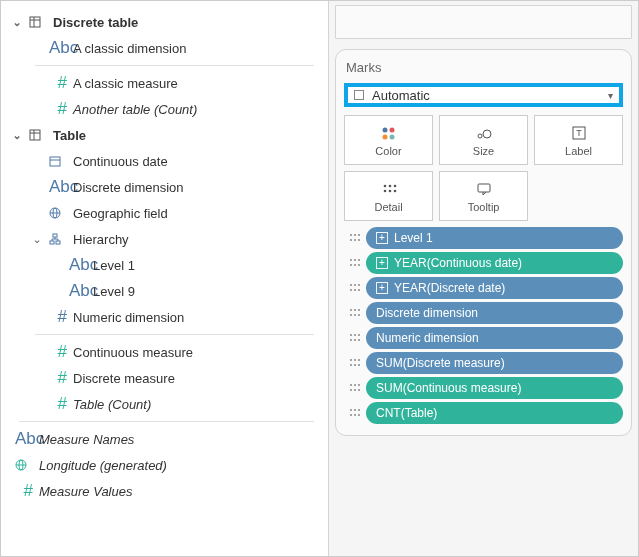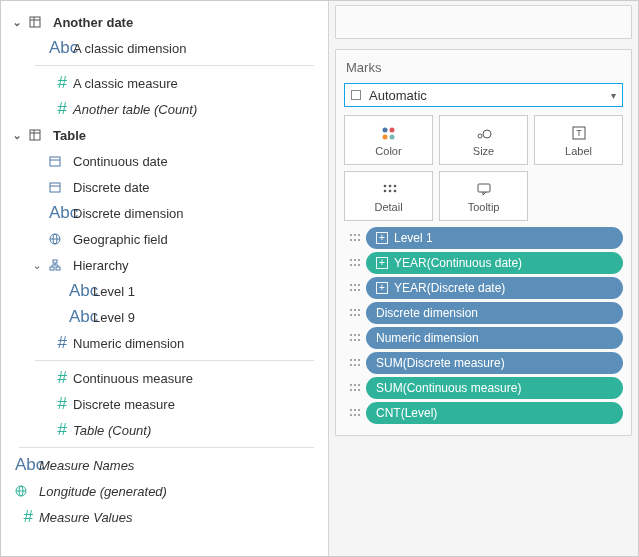--- a/index.html
+++ b/index.html
@@ -32,32 +32,32 @@
     border-bottom: 1px solid #d4d4d4;
     background: #fafafa;
     margin: 4px 6px 0 6px;
     border: 1px solid #d4d4d4;
     border-radius: 1px;
   }
   .marks-card {
     margin: 10px 6px 6px 6px;
     background: #fafafa;
     border: 1px solid #d4d4d4;
-    border-radius: 1px;
+    border-radius: 11px;
     padding: 8px 8px 8px 8px;
   }
   .marks-title {
     font-size: 13px;
     color: #666;
     padding: 2px 2px 8px 2px;
   }
   .marks-dropdown {
     display: flex;
     align-items: center;
-    border: 1px solid #0ea5e9;
+    border: 4px solid #0ea5e9;
     background: #fff;
     height: 24px;
     padding: 0 6px;
     margin-bottom: 8px;
     position: relative;
   }
   .marks-dropdown .square-icon {
     width: 10px; height: 10px;
     border: 1px solid #888;
     margin-right: 8px;
@@ -152,21 +152,21 @@
 <div class="left-panel" id="tree">
     <div class="tree-item header">
     <span class="caret">⌄</span>
     <span class="ticon">
         <svg width="12" height="12">
           <rect x="1" y="1" width="10" height="10" fill="none" stroke="#555"></rect>
           <line x1="1" y1="4" x2="11" y2="4" stroke="#555"></line>
           <line x1="5" y1="1" x2="5" y2="11" stroke="#555"></line>
         </svg>
       </span>
-    <span class="label">Another date</span>
+    <span class="label">Discrete table</span>
     </div>
     <div class="tree-item indent-1 ">
       <span class="caret"></span>
       <span class="ticon dim">Abc</span>
       <span class="label">A classic dimension</span>
     </div>
     <div class="sep"></div>
     <div class="tree-item indent-1 ">
       <span class="caret"></span>
       <span class="ticon meas">#</span>
@@ -190,30 +190,20 @@
     </div>
     <div class="tree-item indent-1 ">
       <span class="caret"></span>
       <span class="ticon dim">
         <svg width="12" height="12">
           <rect x="1" y="2" width="10" height="9" fill="none" stroke="currentColor"></rect>
           <line x1="1" y1="5" x2="11" y2="5" stroke="currentColor"></line>
         </svg>
       </span>
       <span class="label">Continuous date</span>
-    </div>
-    <div class="tree-item indent-1 ">
-      <span class="caret"></span>
-      <span class="ticon dim">
-        <svg width="12" height="12">
-          <rect x="1" y="2" width="10" height="9" fill="none" stroke="currentColor"></rect>
-          <line x1="1" y1="5" x2="11" y2="5" stroke="currentColor"></line>
-        </svg>
-      </span>
-      <span class="label">Discrete date</span>
     </div>
     <div class="tree-item indent-1 ">
       <span class="caret"></span>
       <span class="ticon dim">Abc</span>
       <span class="label">Discrete dimension</span>
     </div>
     <div class="tree-item indent-1 ">
       <span class="caret"></span>
       <span class="ticon dim">
         <svg width="12" height="12">
@@ -474,18 +464,18 @@
               <circle cx="3" cy="3" r="1" fill="#888"></circle>
               <circle cx="7" cy="3" r="1" fill="#888"></circle>
               <circle cx="11" cy="3" r="1" fill="#888"></circle>
               <circle cx="3" cy="8" r="1" fill="#888"></circle>
               <circle cx="7" cy="8" r="1" fill="#888"></circle>
               <circle cx="11" cy="8" r="1" fill="#888"></circle>
             </svg>
           </span>
     <div class="pill green">
 
-      <span>CNT(Level)</span>
+      <span>CNT(Table)</span>
     </div>
         </div>
       </div>
   </div>
 </div>
 
 </body></html>

